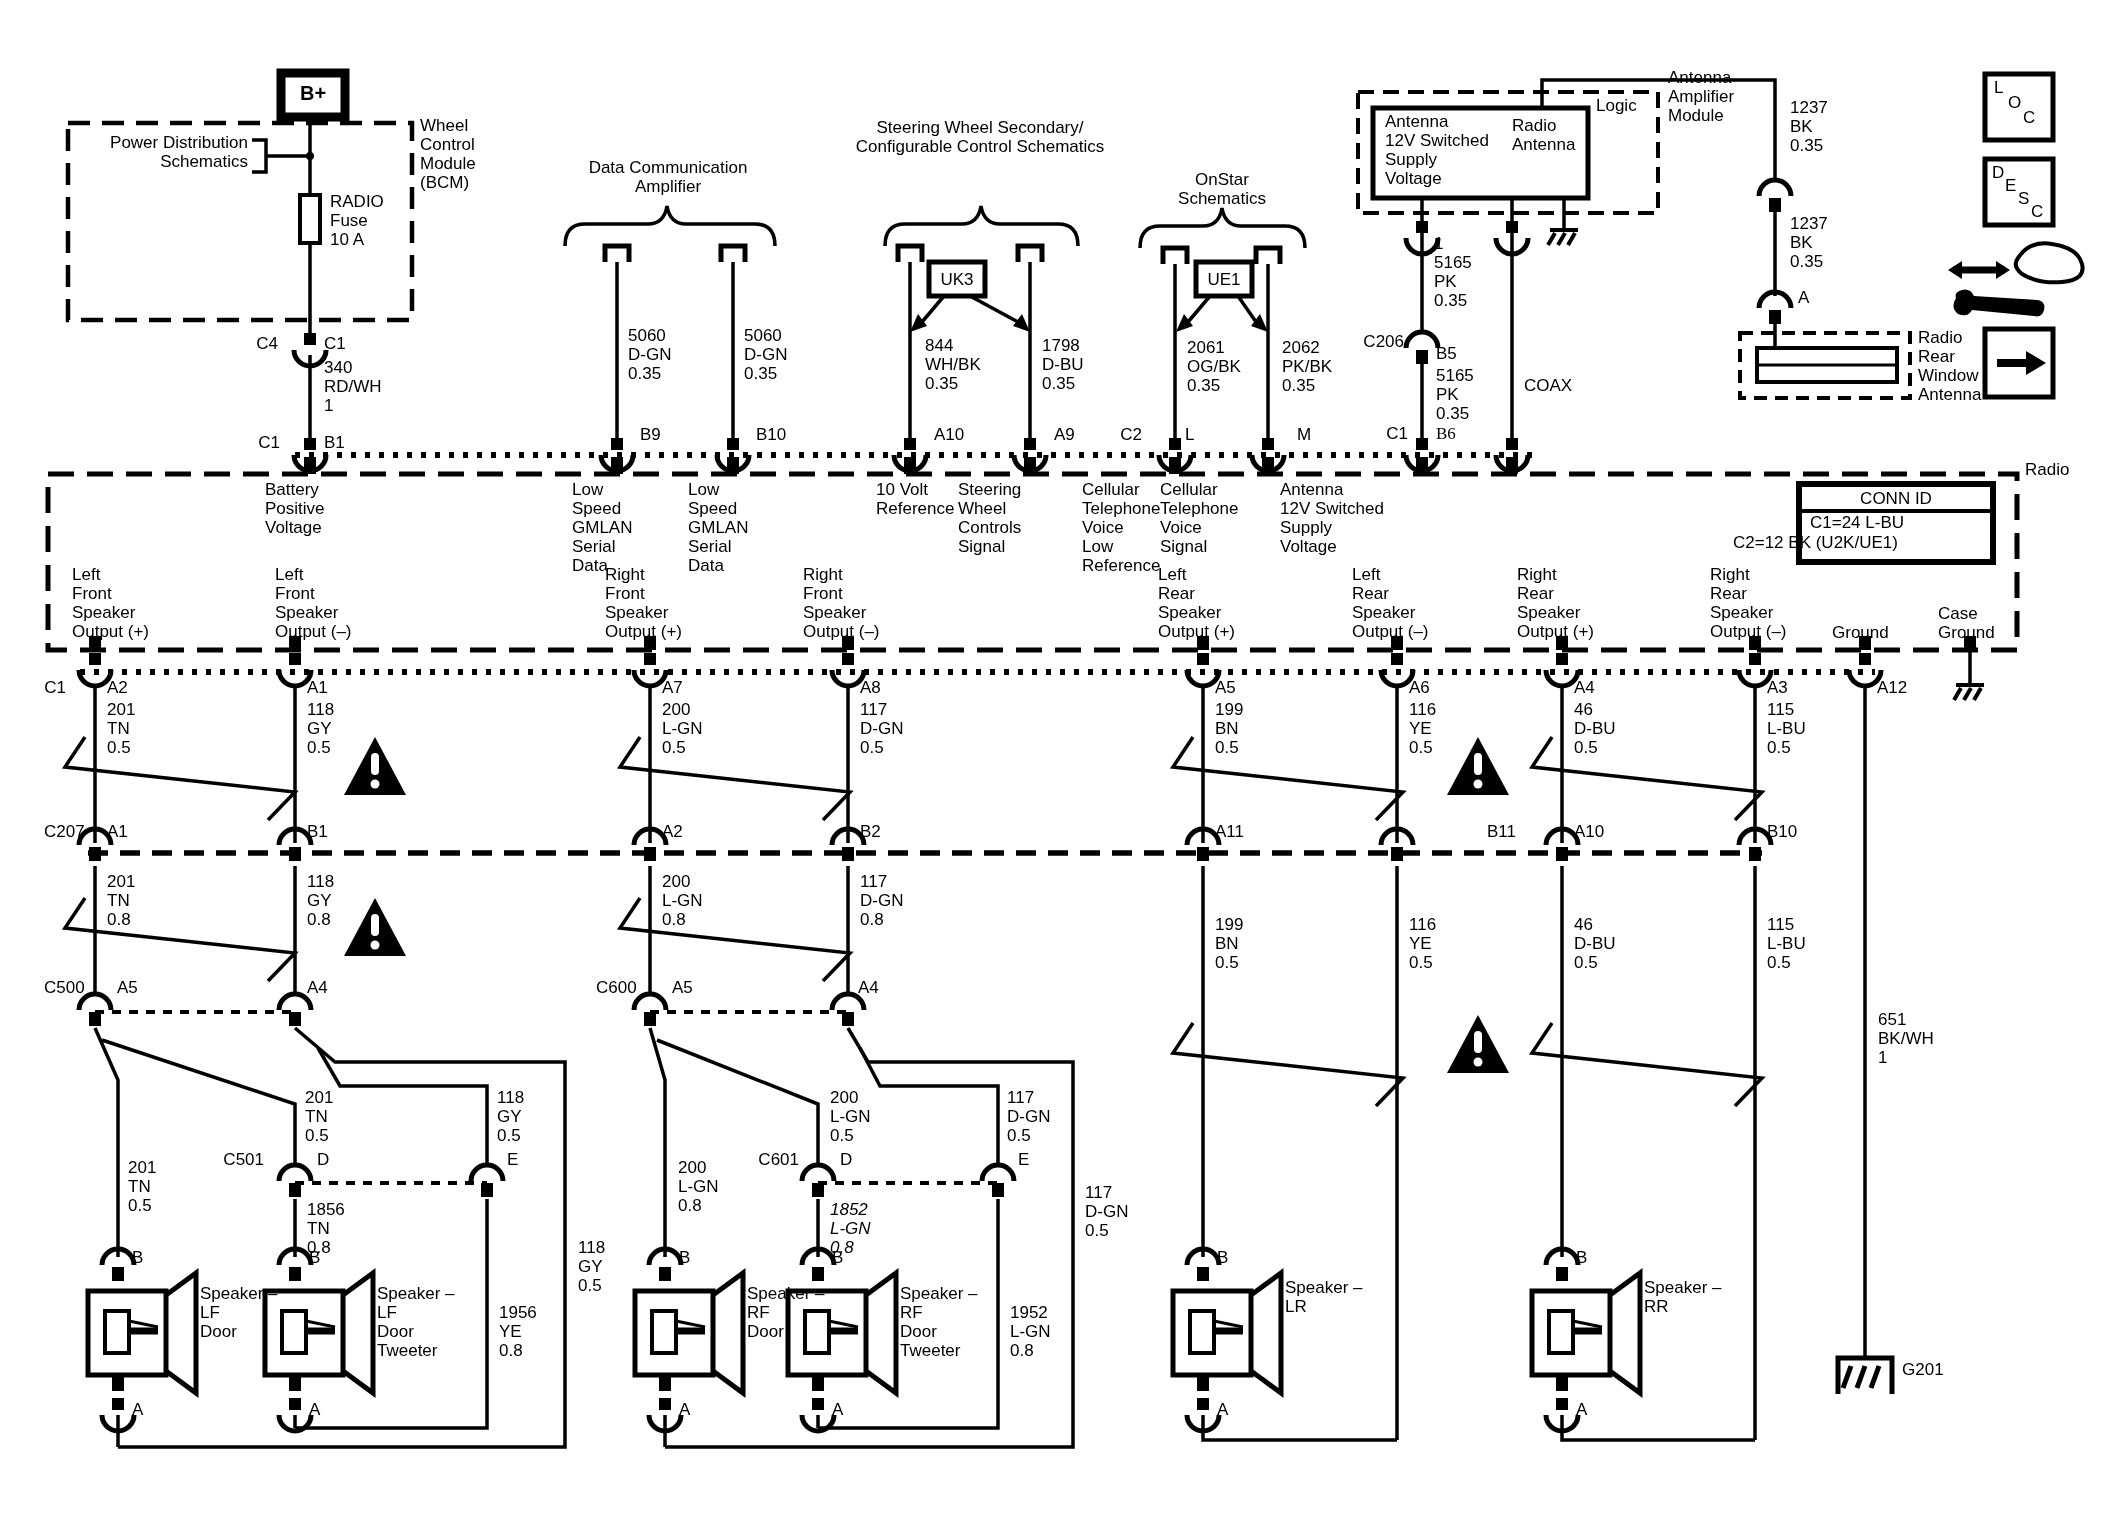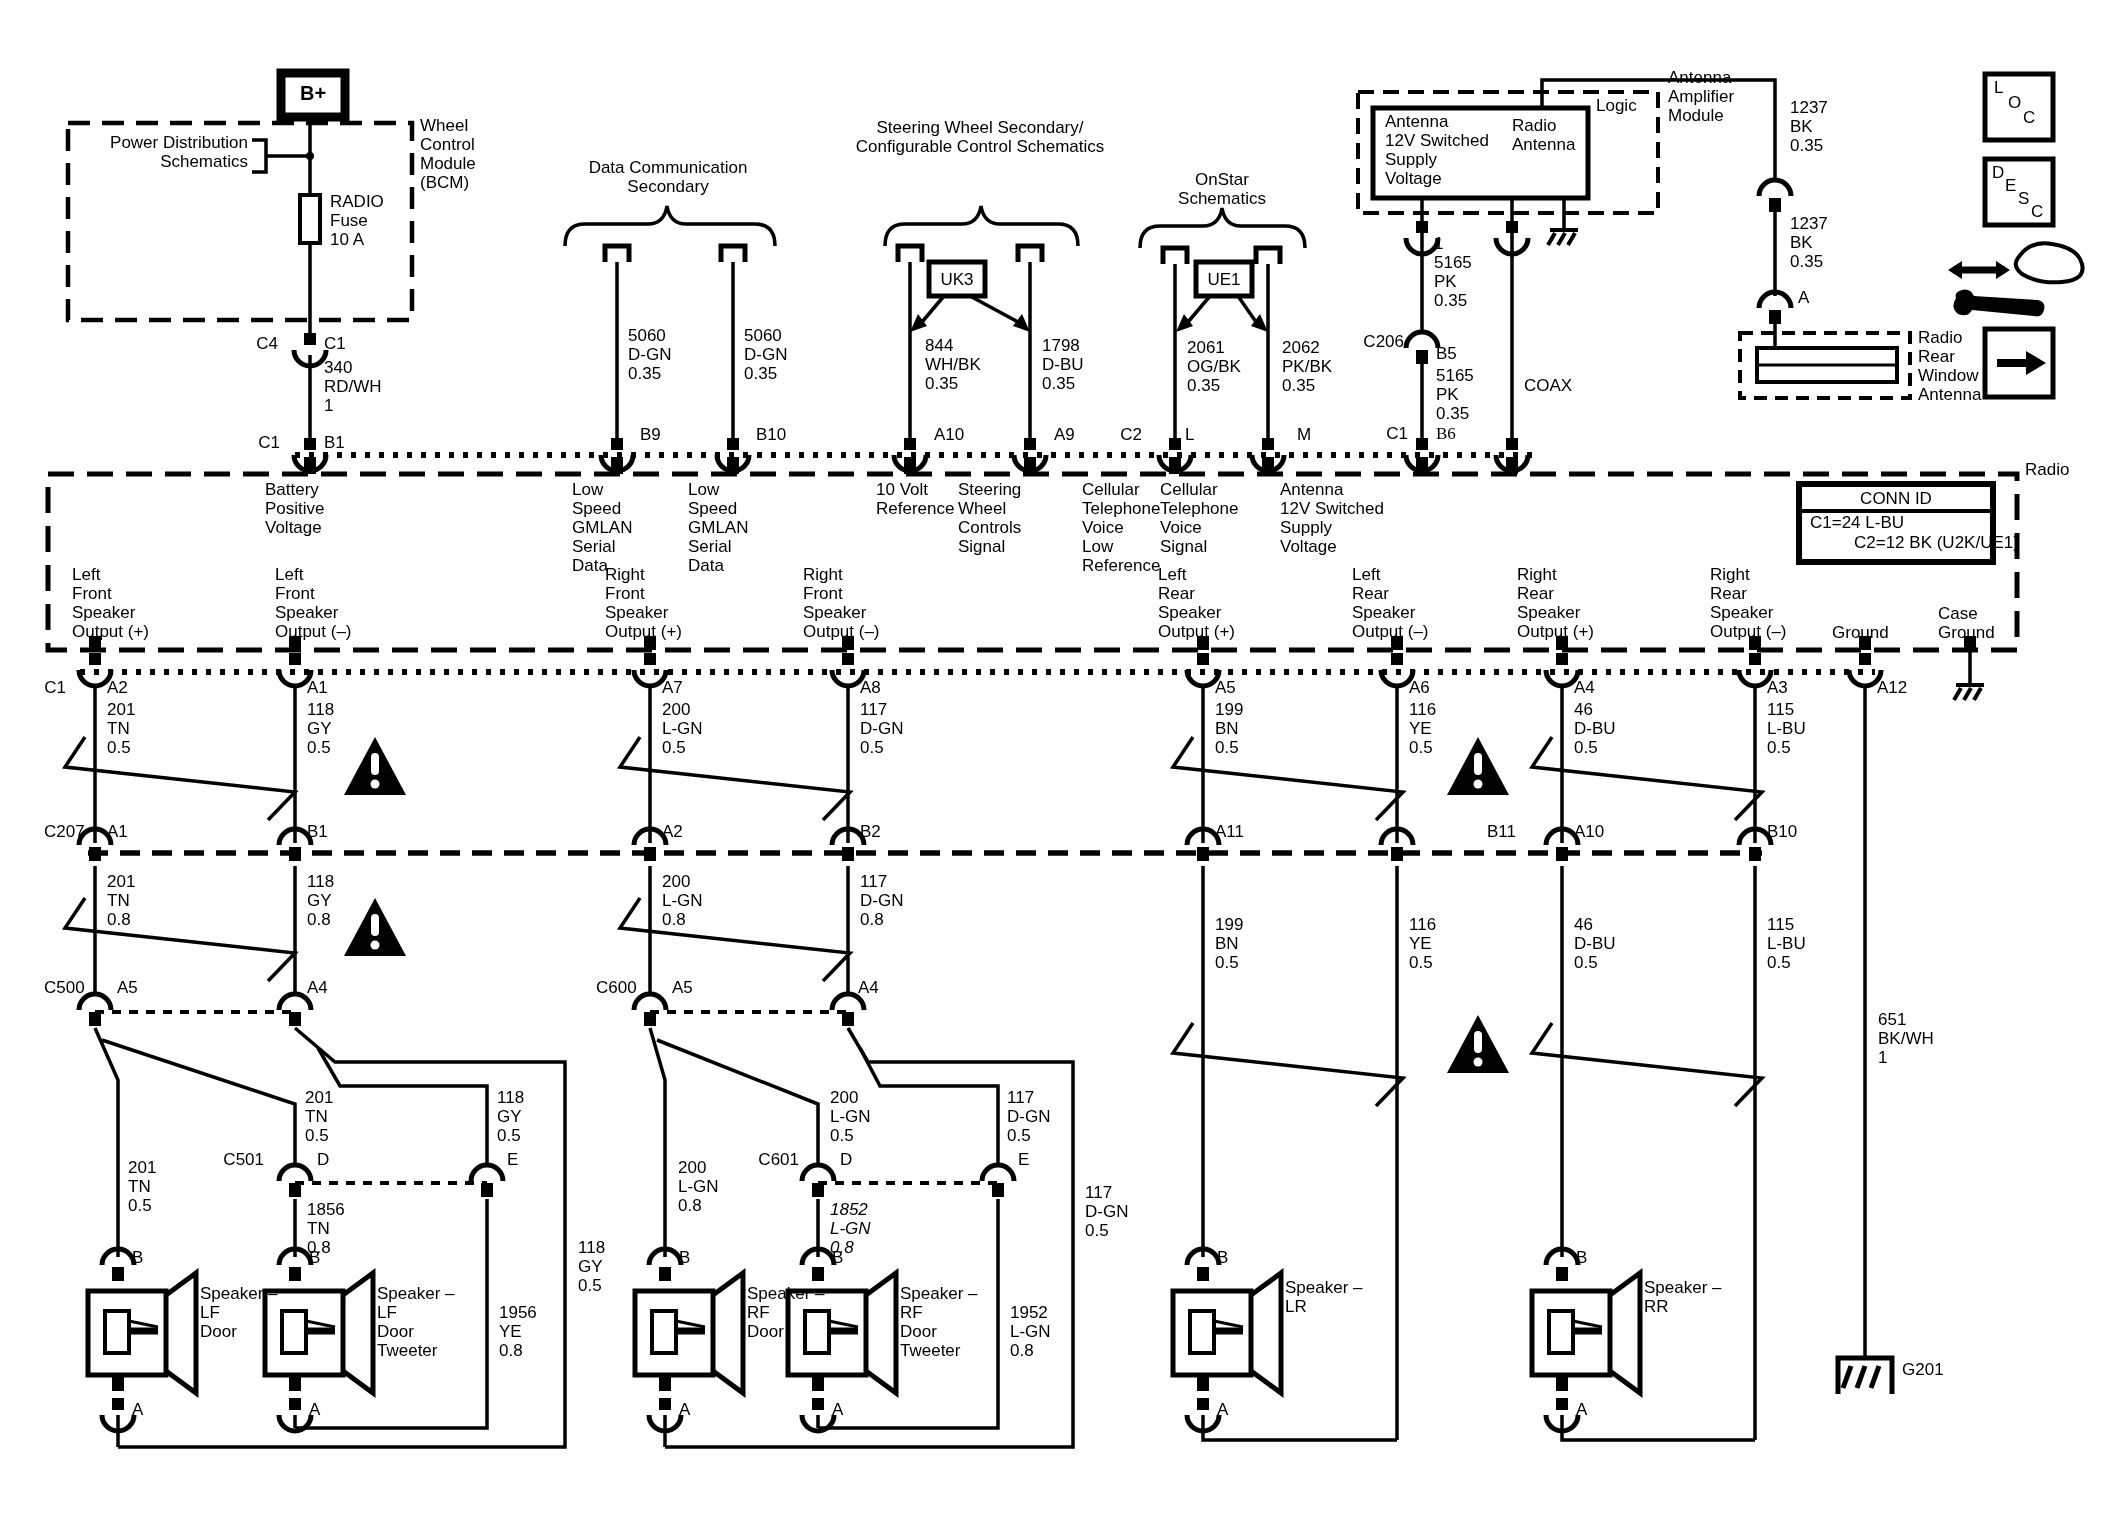--- a/index.html
+++ b/index.html
@@ -288,21 +288,21 @@
 Fuse
 10 A</div>
       <div class="lbl ar" style="left: 278px; top: 334px;">C4</div>
       <div class="lbl" style="left: 324px; top: 334px;">C1</div>
       <div class="lbl" style="left: 324px; top: 358px;">340
 RD/WH
 1</div>
       <div class="lbl ar" style="left: 280px; top: 433px;">C1</div>
       <div class="lbl" style="left: 324px; top: 433px;">B1</div>
       <div class="lbl ac" style="left: 668px; top: 158px;">Data Communication
-Secondary</div>
+Amplifier</div>
       <div class="lbl" style="left: 628px; top: 326px;">5060
 D-GN
 0.35</div>
       <div class="lbl" style="left: 744px; top: 326px;">5060
 D-GN
 0.35</div>
       <div class="lbl" style="left: 640px; top: 425px;">B9</div>
       <div class="lbl" style="left: 756px; top: 425px;">B10</div>
       <div class="lbl ac" style="left: 980px; top: 118px;">Steering Wheel Secondary/
 Configurable Control Schematics</div>
@@ -356,21 +356,21 @@
 BK
 0.35</div>
       <div class="lbl" style="left: 1798px; top: 288px;">A</div>
       <div class="lbl" style="left: 1918px; top: 328px;">Radio
 Rear
 Window
 Antenna</div>
       <div class="lbl" style="left: 2025px; top: 460px;">Radio</div>
       <div class="lbl ac" style="left: 1896px; top: 489px;">CONN ID</div>
       <div class="lbl" style="left: 1810px; top: 513px;">C1=24 L-BU</div>
-      <div class="lbl" style="left: 1854px; top: 533px;">C2=12 BK (U2K/UE1)</div>
+      <div class="lbl" style="left: 1733px; top: 533px;">C2=12 BK (U2K/UE1)</div>
       <div class="lbl" style="left: 1994px; top: 78px;">L</div>
       <div class="lbl" style="left: 2008px; top: 93px;">O</div>
       <div class="lbl" style="left: 2023px; top: 108px;">C</div>
       <div class="lbl" style="left: 1992px; top: 163px;">D</div>
       <div class="lbl" style="left: 2005px; top: 176px;">E</div>
       <div class="lbl" style="left: 2018px; top: 189px;">S</div>
       <div class="lbl" style="left: 2031px; top: 202px;">C</div>
       <div class="lbl" style="left: 265px; top: 480px;">Battery
 Positive
 Voltage</div>

